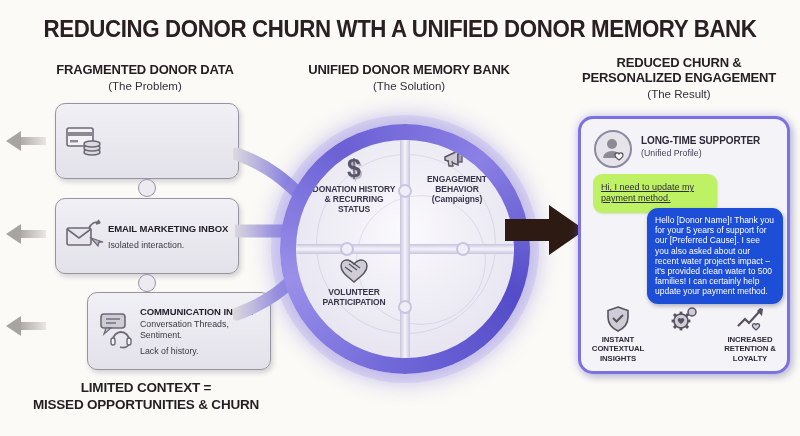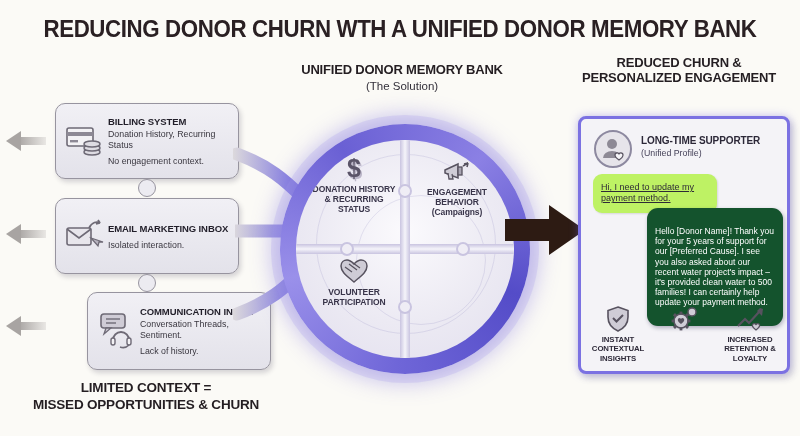--- a/index.html
+++ b/index.html
@@ -49,44 +49,48 @@
   .divider-h { position:absolute; left:0; right:0; top:calc(50% - 5px); height:10px;
     background:linear-gradient(#c9c4e0,#f5f4fa 50%,#c9c4e0); }
   .divider-v { position:absolute; top:0; bottom:0; left:calc(50% - 5px); width:10px;
     background:linear-gradient(to right,#c9c4e0,#f5f4fa 50%,#c9c4e0); }
   .pknob { position:absolute; width:14px; height:14px; border-radius:50%; background:#efedf5; border:2px solid #c9c4e0; }
   .quad { position:absolute; width:90px; display:flex; flex-direction:column; align-items:center; text-align:center; gap:3px; }
   .quad .ql { font-size:8.5px; font-weight:bold; color:#39354a; line-height:1.18; letter-spacing:-0.1px; }
   .dollar { font-size:25px; font-weight:bold; color:#5a5468; text-shadow:1.5px 1.5px 0 #bcb7c9; line-height:1; }
 
   
-  .rpanel { left:578px; top:116px; width:212px; height:258px; border:3px solid #7b71e2; border-radius:8px;
+  .rpanel { left:578px; top:116px; width:212px; height:258px; border:3px solid #7b71e2; border-radius:15px;
     background:#f4f3f7; box-shadow:0 0 10px rgba(120,110,225,0.4), 3px 4px 7px rgba(30,25,60,0.18); }
   .avatar { position:absolute; left:13px; top:11px; width:38px; height:38px; border-radius:50%;
     background:#e6e4ea; border:2px solid #8d89a0; display:flex; align-items:center; justify-content:center; }
   .rname { position:absolute; left:60px; top:16px; }
   .rname .n { font-size:10px; font-weight:bold; color:#2c2838; letter-spacing:-0.1px; }
   .rname .u { font-size:8.8px; color:#46425a; margin-top:2px; }
   .bubble-in { position:absolute; left:12px; top:55px; width:124px; background:#bef264; border-radius:9px;
     padding:8px 8px; font-size:9px; color:#2e2b36; line-height:1.25; box-shadow:1px 1px 2px rgba(0,0,0,0.12);text-decoration:underline; }
-  .bubble-out { position:absolute; left:66px; top:89px; width:136px; background:#14532d; border-radius:11px;
-    padding:18px 8px; font-size:8.5px; color:#ffffff; line-height:1.2; box-shadow:1px 2px 4px rgba(20,15,60,0.3); }
+  .bubble-out { position:absolute; left:66px; top:89px; width:136px; background:#1d4ed8; border-radius:11px;
+    padding:7px 8px; font-size:8.5px; color:#ffffff; line-height:1.2; box-shadow:1px 2px 4px rgba(20,15,60,0.3); }
   .benefits { position:absolute; left:4px; right:4px; top:187px; display:flex; justify-content:space-between; }
   .benefit { width:66px; display:flex; flex-direction:column; align-items:center; text-align:center; gap:3px; }
   .benefit .bl { font-size:7.8px; font-weight:bold; color:#2d2938; line-height:1.2; letter-spacing:-0.1px; }
 
   svg { display:block; }
 </style>
 </head>
 <body>
 
 <div id="stage">
 
   <div class="abs main-title">REDUCING DONOR CHURN WTH A UNIFIED DONOR MEMORY BANK</div>
 
+  <div class="abs col-head" style="left:25px; top:63px; width:240px;">
+    <div class="h">FRAGMENTED DONOR DATA</div>
+    <div class="s">(The Problem)</div>
+  </div>
 
   <div class="abs garrow" style="left:6px; top:131px;">
       <div class="shaft"></div>
       <div class="head"></div>
     </div>
   <div class="abs garrow" style="left:6px; top:224px;">
       <div class="shaft"></div>
       <div class="head"></div>
     </div>
   <div class="abs garrow" style="left:6px; top:316px;">
@@ -100,25 +104,20 @@
         <rect x="2" y="5" width="26" height="18" rx="2" fill="#f3f2f5" stroke="#6e6a76" stroke-width="1.6"></rect>
         <rect x="2" y="9" width="26" height="4" fill="#8d8995"></rect>
         <rect x="5" y="17" width="8" height="2.4" fill="#8d8995"></rect>
         <g stroke="#6e6a76" stroke-width="1.5" fill="#dedce3">
           <ellipse cx="27" cy="29" rx="8" ry="3"></ellipse>
           <ellipse cx="27" cy="25" rx="8" ry="3"></ellipse>
           <ellipse cx="27" cy="21" rx="8" ry="3"></ellipse>
         </g>
       </svg>
     </div>
-    <div class="tx">
-      <div class="bt">BILLING SYSTEM</div>
-      <div class="l1">Donation History, Recurring Status</div>
-      <div class="l2">No engagement context.</div>
-    </div>
   </div>
 
   <div class="abs knob" style="left:138px; top:179px;"></div>
 
   <div class="abs pbox" style="top:198px; height:76px;">
     <div class="ic">
       <svg width="40" height="36" viewBox="0 0 40 36">
         <rect x="2" y="10" width="24" height="17" rx="2" fill="#e8e6ec" stroke="#6e6a76" stroke-width="1.6"></rect>
         <path d="M2 11 L14 20 L26 11" fill="none" stroke="#6e6a76" stroke-width="1.6"></path>
         <path d="M24 10 C27 4, 32 3, 35 5 L33 2 M35 5 L31 6" fill="none" stroke="#6e6a76" stroke-width="1.8"></path>
@@ -151,21 +150,21 @@
       <div class="l1">Conversation Threads, Sentiment.</div>
       <div class="l2">Lack of history.</div>
     </div>
   </div>
 
   <div class="abs problem-footer">
     <div>LIMITED CONTEXT =</div>
     <div>MISSED OPPORTUNITIES &amp; CHURN</div>
   </div>
 
-  <div class="abs col-head" style="left:283px; top:63px; width:238px;">
+  <div class="abs col-head" style="left:290px; top:63px; width:238px;">
     <div class="h">UNIFIED DONOR MEMORY BANK</div>
     <div class="s">(The Solution)</div>
   </div>
 
   <svg class="abs" style="left:233px; top:140px;" width="96" height="198" viewBox="0 0 96 198">
     <defs>
       <linearGradient id="bluegrad" x1="0" y1="0" x2="96" y2="0" gradientUnits="userSpaceOnUse">
         <stop offset="0" stop-color="#dcd9dc"></stop>
           <stop offset="0.55" stop-color="#8d86e0"></stop>
           <stop offset="1" stop-color="#554dd0"></stop>
@@ -188,21 +187,21 @@
       <div class="pknob" style="left:calc(50% - 7px); top:44px;"></div>
       <div class="pknob" style="left:calc(50% - 7px); bottom:44px;"></div>
       <div class="pknob" style="top:calc(50% - 7px); left:44px;"></div>
       <div class="pknob" style="top:calc(50% - 7px); right:44px;"></div>
 
       <div class="quad" style="left:13px; top:16px;">
         <div class="dollar">$</div>
         <div class="ql">DONATION HISTORY &amp; RECURRING STATUS</div>
       </div>
 
-      <div class="quad" style="left:116px; top:20px;">
+      <div class="quad" style="left:116px; top:7px;">
         <svg width="30" height="24" viewBox="0 0 30 24">
           <path d="M3 10 L16 4 L16 18 L3 13 Z" fill="#cfccd6" stroke="#57525f" stroke-width="1.5"></path>
           <rect x="16" y="7" width="4" height="8" fill="#a8a4b2" stroke="#57525f" stroke-width="1.3"></rect>
           <path d="M6 13 l1 6 l4 0 l-1 -5" fill="#cfccd6" stroke="#57525f" stroke-width="1.3"></path>
           <path d="M21 6 l5 -3 m0 0 l-1 4 m1 -4 l-4 1" fill="none" stroke="#57525f" stroke-width="1.6"></path>
         </svg>
         <div class="ql">ENGAGEMENT BEHAVIOR (Campaigns)</div>
       </div>
 
       <div class="quad" style="left:13px; top:118px;">
@@ -215,20 +214,21 @@
 
     </div>
   </div>
 
   <svg class="abs" style="left:505px; top:202px;" width="82" height="56" viewBox="0 0 82 56">
     <polygon points="0,17 44,17 44,3 80,28 44,53 44,39 0,39" fill="#2d1b13"></polygon>
   </svg>
 
   <div class="abs col-head" style="left:566px; top:56px; width:226px;">
     <div class="h">REDUCED CHURN &amp; PERSONALIZED ENGAGEMENT</div>
+    <div class="s">(The Result)</div>
   </div>
 
   <div class="abs rpanel">
     <div class="avatar">
       <svg width="26" height="26" viewBox="0 0 26 26">
         <circle cx="12" cy="8" r="5" fill="#8d8995"></circle>
         <path d="M3 22 a9 7 0 0 1 18 0 z" fill="#8d8995"></path>
         <path d="M19 24 c-3 -2 -4 -3.6 -4 -5 c0 -1.4 1.1 -2.2 2.2 -2.2 c0.7 0 1.4 0.4 1.8 1 c0.4 -0.6 1.1 -1 1.8 -1 c1.1 0 2.2 0.8 2.2 2.2 c0 1.4 -1 3 -4 5 z" fill="#f4f3f7" stroke="#57525f" stroke-width="1.2"></path>
       </svg>
     </div>

